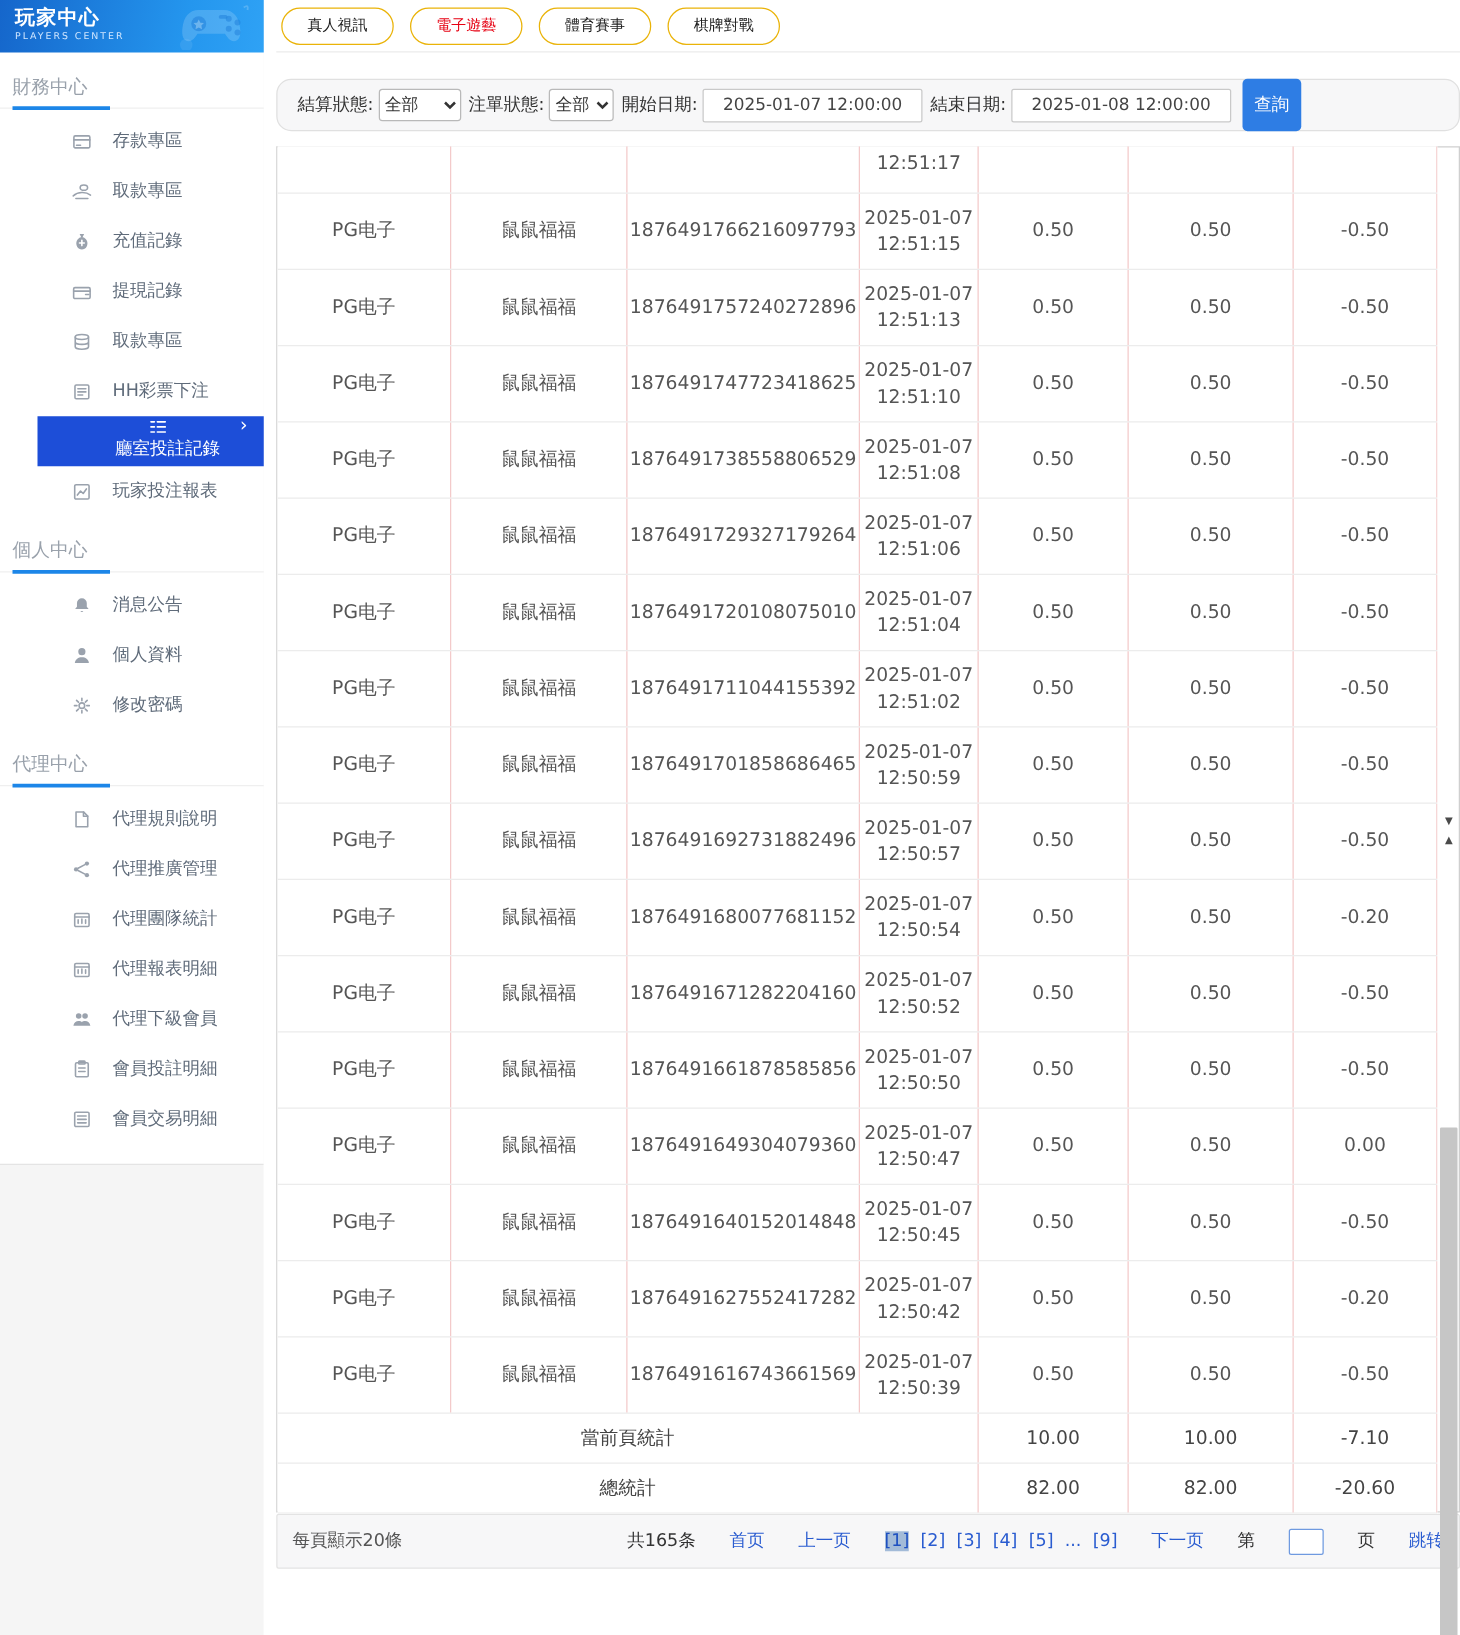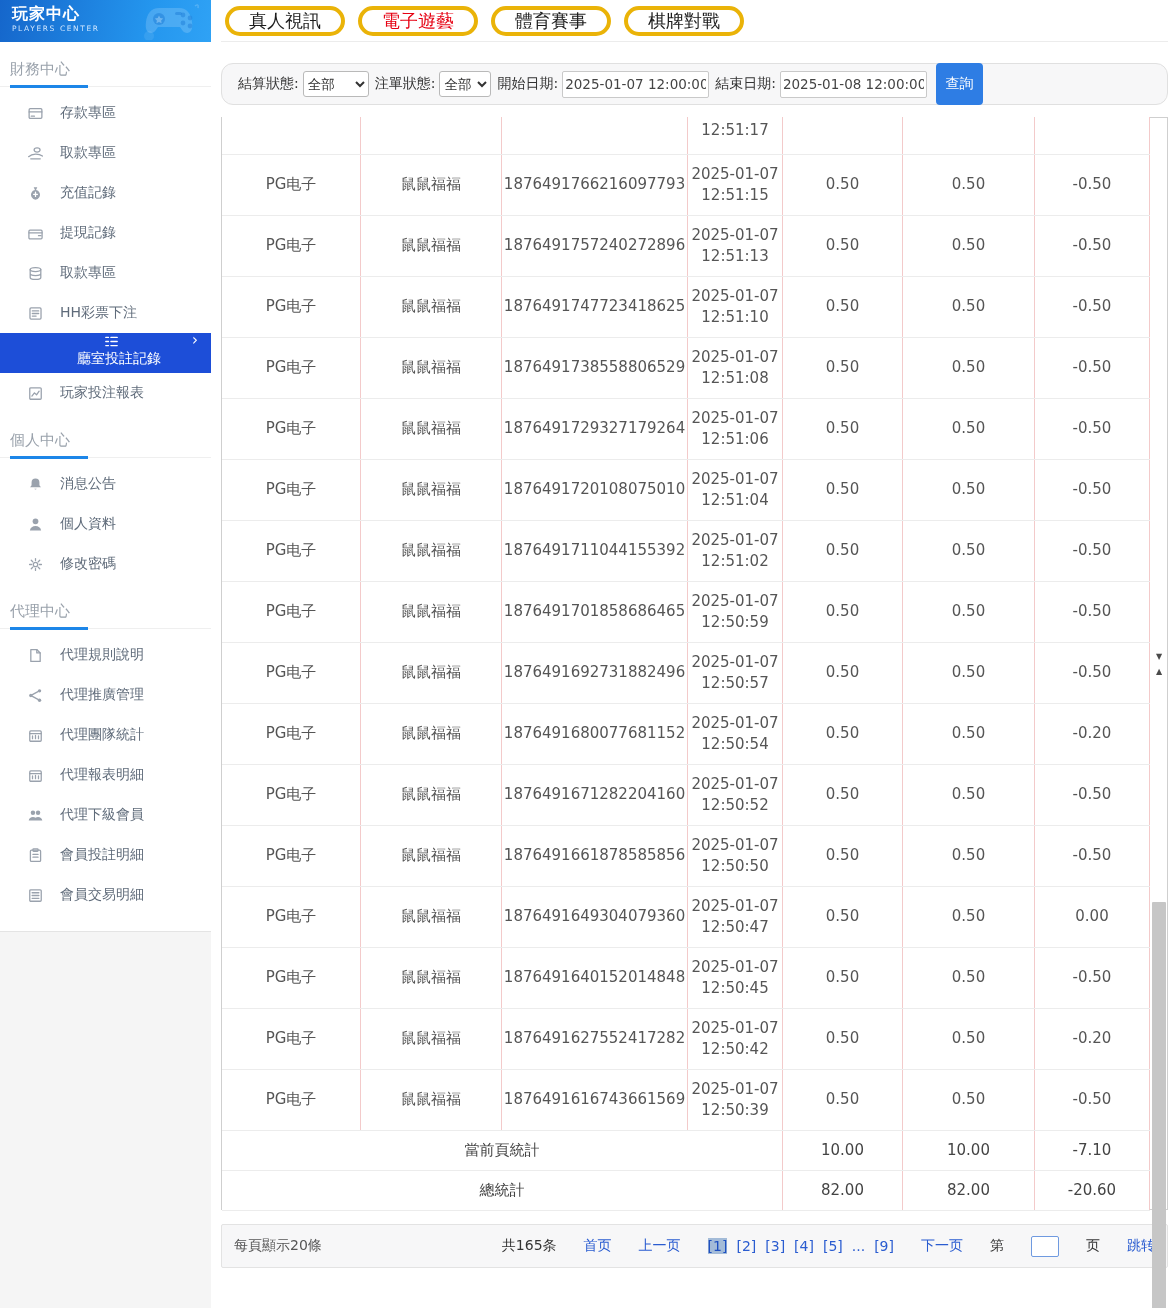--- a/index.html
+++ b/index.html
@@ -20,52 +20,52 @@
     color:#fff;
   }
   .sb-title { font-size:16px; font-weight:bold; letter-spacing:1px; line-height:20px; }
   .sb-sub { font-size:7.5px; letter-spacing:1.6px; color:#cfe6ff; }
   .sb-art { position:absolute; right:4px; top:2px; opacity:.55; }
 
   .section { margin-top:16px; }
   .section-title { color:#99a1ab; font-size:15px; padding-left:10px; line-height:22px; }
   .section-rule { border-bottom:1px solid #efefef; position:relative; margin-top:6px; height:0; }
   .section-rule::after { content:""; position:absolute; left:10px; top:-1px; width:78px; height:3px; background:#1d86e8; }
-  .section-items { margin-top:6px; }
+  .section-items { margin-top:6px;padding-left:30px; }
   .menu-item {
     height:40px; display:flex; align-items:center; padding-left:27px;
     color:#5f6b7a; font-size:14px; cursor:pointer; position:relative;
   }
   .mi-icon { width:17px; height:17px; margin-right:16px; display:flex; align-items:center; }
   .menu-item.active { background:#1d4ed8; color:#fff;flex-direction:column; }
   .menu-item .chev { position:absolute; right:13px; font-size:15px; color:#fff; display:none; line-height:1; }
   .menu-item.active .chev { display:block; }
 
   
   main.content { flex:1; background:#fff; padding-left:10px; width:957px; display:flex; flex-direction:column; }
   .tabs-row { height:42px; flex:none; display:flex; align-items:center; gap:13px; padding-left:4px; border-bottom:1px solid #ececec; }
   .tab-pill {
-    height:30px; border:4px solid #eab308; border-radius:16px; padding:0 20px;
-    display:flex; align-items:center; font-size:18px; color:#1c1c1c; background:#fff; cursor:pointer; white-space:nowrap;
+    height:30px; border:1px solid #eab308; border-radius:16px; padding:0 20px;
+    display:flex; align-items:center; font-size:12px; color:#1c1c1c; background:#fff; cursor:pointer; white-space:nowrap;
   }
   .tab-pill.tab-active { color:#e60012; }
 
   .filter-bar {
     margin-top:21px; height:42px; flex:none; background:#f7f7f8; border:1px solid #e0e0e0; border-radius:12px;
     display:flex; align-items:center; padding:0 10px; font-size:14px; color:#333;
   }
   .flabel { margin:0 4px 0 6px; white-space:nowrap; }
   .filter-bar select {
     height:26px; border:1px solid #b9b9b9; background:#fff; font-size:13.5px; color:#333; border-radius:3px;
     font-family:"DejaVu Sans","Liberation Sans",sans-serif;
   }
   #settle-select { width:66px; }
   #order-select { width:52px; }
   .date-input {
-    width:147px; height:27px; border:1px solid #c9c9c9; border-radius:2px; background:#fff;
+    width:176px; height:27px; border:1px solid #c9c9c9; border-radius:2px; background:#fff;
     text-align:center; font-size:13.5px; color:#444; font-family:"DejaVu Sans","Liberation Sans",sans-serif;
   }
   .search-btn {
     width:47px; height:42px; margin-left:9px; background:#2e7de4; color:#fff; border:none; border-radius:4px;
     font-size:14px; cursor:pointer; font-family:"DejaVu Sans","Liberation Sans",sans-serif;
   }
 
   
   .table-box { margin-top:12px; flex:none; height:1093px; border:1px solid #cfcfcf; display:flex; position:relative;align-items:center; }
   .table-main { flex:1; overflow:hidden; background:#fff; }
@@ -81,21 +81,21 @@
   .srow { display:grid; grid-template-columns:561px 120px 132px 1fr; border-bottom:1px solid #ececec; height:40px; }
   .srow .tcell { font-size:15px; color:#444; }
 
   .vscroll { width:17px; flex:none; background:#f2f2f3; position:relative; border-left:1px solid #e7e7e7; }
   .sb-arrow { position:absolute; left:0; right:0; height:15px; display:flex; align-items:center; justify-content:center; font-size:8px; color:#4a4a4a; cursor:pointer; }
   .sb-arrow.up { top:0; } .sb-arrow.down { bottom:0; }
   .sb-thumb { position:absolute; left:1px; right:1px; top:238px; height:830px; background:#c6c6c6; border-radius:1px; cursor:pointer; }
 
   
   .footer-bar {
-    margin-top:14px; height:44px; flex:none; background:#f7f7f8; border:1px solid #e3e3e3; border-radius:2px;
+    margin-top:1px; height:44px; flex:none; background:#f7f7f8; border:1px solid #e3e3e3; border-radius:2px;
     display:flex; align-items:center; justify-content:space-between; padding:0 12px; font-size:14px; color:#555;
   }
   .pager { display:flex; align-items:center; gap:27px; color:#333; white-space:nowrap; }
   .pg-link { color:#2a5cd0; cursor:pointer; }
   .pg-active { background:#a3bbd8; color:#1d4fc0; }
   .jump-input { width:28px; height:21px; border:1px solid #6f9ae0; border-radius:2px; background:#fff; text-align:center; font-size:12px; }
 </style>
 </head>
 <body>
 

